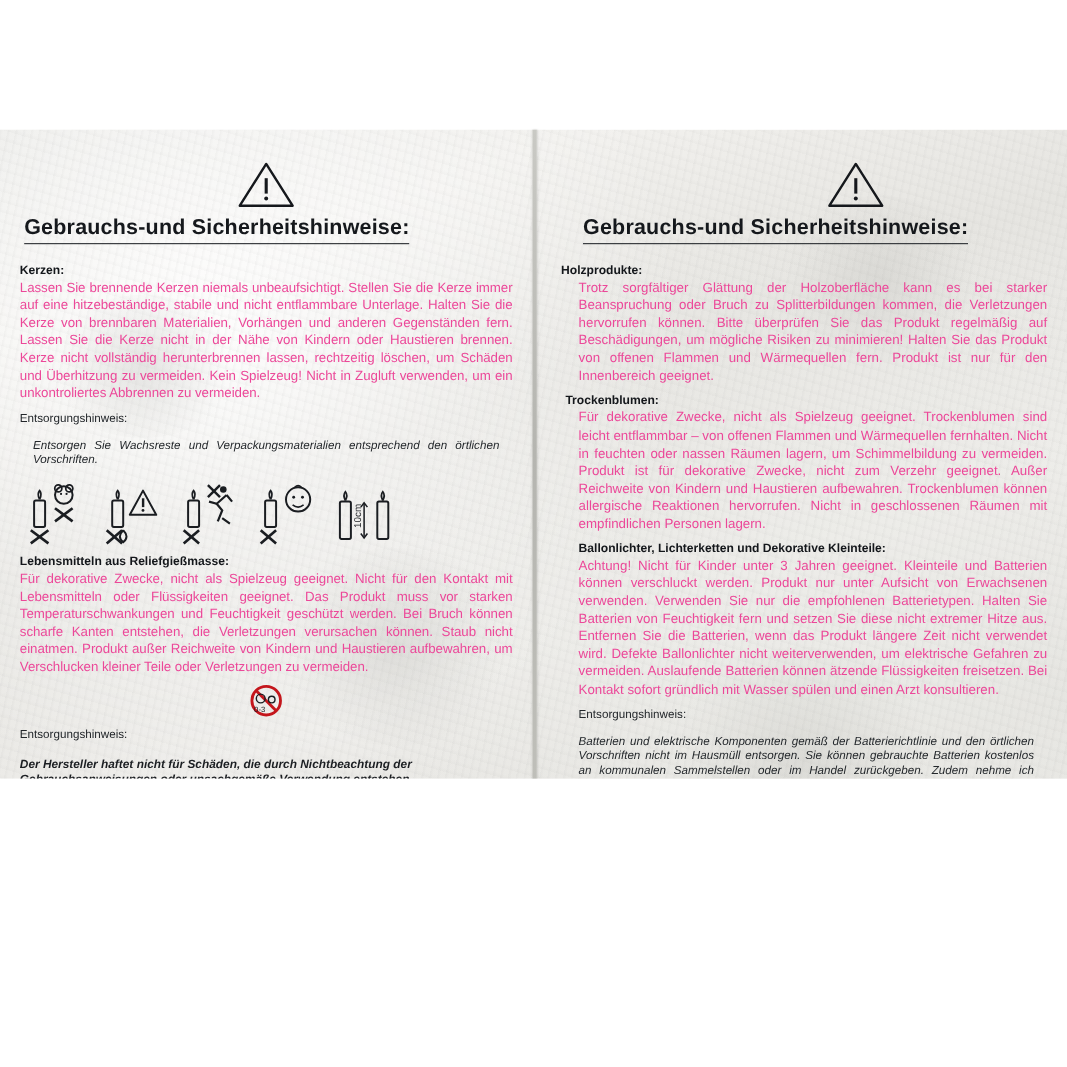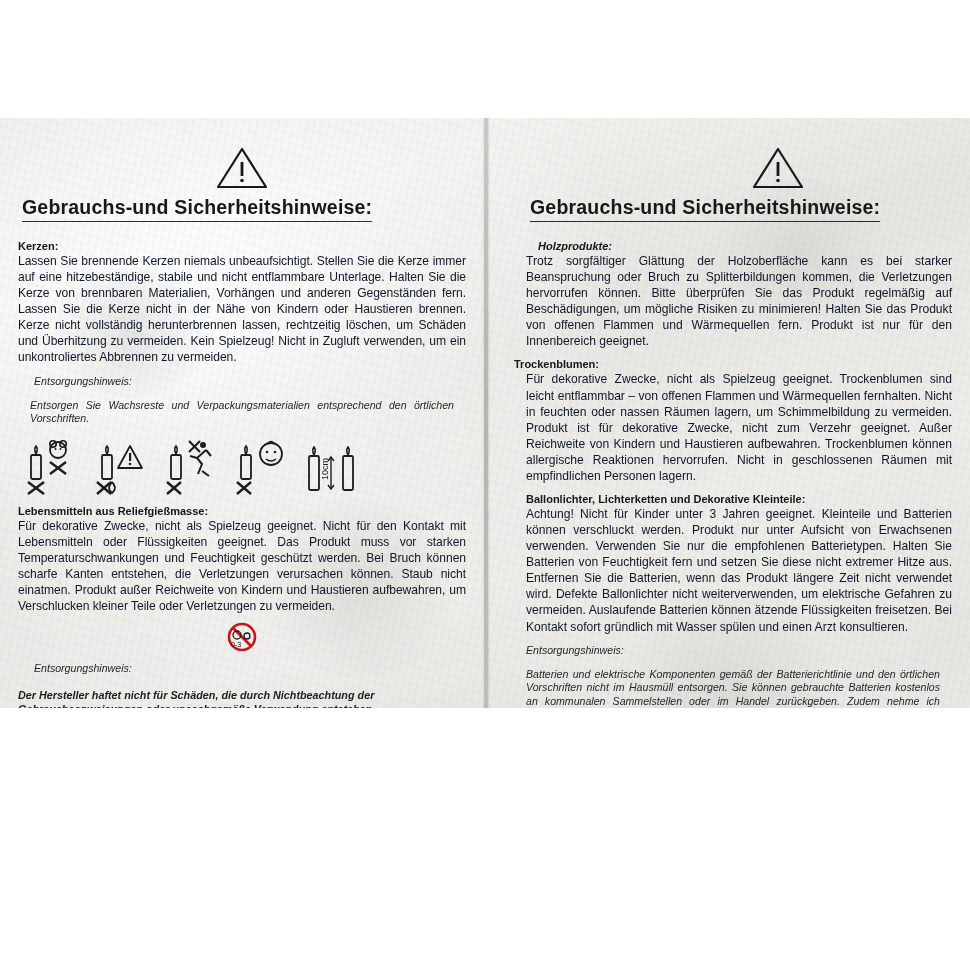--- a/index.html
+++ b/index.html
@@ -84,27 +84,26 @@
     font-size: 11px;
     font-weight: 700;
     margin: 9px 0 1px 0;
     color: #14171b;
   }
   .body-text {
     font-size: 12.1px;
     line-height: 1.33;
     text-align: justify;
     margin: 0 0 2px 0;
-    color: #0f172a;
+    color: #ec4899;
   }
   .col-left .body-text { letter-spacing: -0.05px; }
   .disp-head {
     font-size: 10.6px;
-    font-style: italic;
-    margin: 9px 0 0 16px;
+    margin: 9px 0 0 0;
     color: #22262a;
   }
   .disp-text {
     font-size: 10.6px;
     font-style: italic;
     line-height: 1.3;
     text-align: justify;
     margin: 12px;
     color: #24282c;
   }
@@ -249,21 +248,21 @@
       <svg class="warn-tri" width="54" height="44" viewBox="0 0 54 44" style="margin-left:245px;">
         <path d="M27 3 L51 41 L3 41 Z" fill="none" stroke="#15181c" stroke-width="2.2" stroke-linejoin="round"></path>
         <rect x="25.6" y="16" width="2.8" height="14" fill="#15181c"></rect>
         <circle cx="27" cy="34.5" r="1.8" fill="#15181c"></circle>
       </svg>
 
       <div class="title-wrap">
         <div class="doc-title">Gebrauchs-und Sicherheitshinweise:</div>
       </div>
 
-      <div class="sec-head" style="margin-left:32px;font-style:italic;">Holzprodukte:</div>
+      <div class="sec-head" style="margin-left:4px;">Holzprodukte:</div>
       <p class="body-text" style="margin-left:20px;">Trotz sorgfältiger Glättung der Holzoberfläche kann es bei starker Beanspruchung oder Bruch zu Splitterbildungen kommen, die Verletzungen hervorrufen können. Bitte überprüfen Sie das Produkt regelmäßig auf Beschädigungen, um mögliche Risiken zu minimieren! Halten Sie das Produkt von offenen Flammen und Wärmequellen fern. Produkt ist nur für den Innenbereich geeignet.</p>
 
       <div class="sec-head" style="margin-left:8px;">Trockenblumen:</div>
       <p class="body-text" style="margin-left:20px;">Für dekorative Zwecke, nicht als Spielzeug geeignet. Trockenblumen sind leicht entflammbar – von offenen Flammen und Wärmequellen fernhalten. Nicht in feuchten oder nassen Räumen lagern, um Schimmelbildung zu vermeiden. Produkt ist für dekorative Zwecke, nicht zum Verzehr geeignet. Außer Reichweite von Kindern und Haustieren aufbewahren. Trockenblumen können allergische Reaktionen hervorrufen. Nicht in geschlossenen Räumen mit empfindlichen Personen lagern.</p>
 
       <div class="sec-head" style="margin-left:20px;">Ballonlichter, Lichterketten und Dekorative Kleinteile:</div>
       <p class="body-text" style="margin-left:20px;">Achtung! Nicht für Kinder unter 3 Jahren geeignet. Kleinteile und Batterien können verschluckt werden. Produkt nur unter Aufsicht von Erwachsenen verwenden. Verwenden Sie nur die empfohlenen Batterietypen. Halten Sie Batterien von Feuchtigkeit fern und setzen Sie diese nicht extremer Hitze aus. Entfernen Sie die Batterien, wenn das Produkt längere Zeit nicht verwendet wird. Defekte Ballonlichter nicht weiterverwenden, um elektrische Gefahren zu vermeiden. Auslaufende Batterien können ätzende Flüssigkeiten freisetzen. Bei Kontakt sofort gründlich mit Wasser spülen und einen Arzt konsultieren.</p>
 
       <div class="disp-head" style="margin-left:20px;">Entsorgungshinweis:</div>
       <p class="disp-text" style="margin-left:20px;">Batterien und elektrische Komponenten gemäß der Batterierichtlinie und den örtlichen Vorschriften nicht im Hausmüll entsorgen. Sie können gebrauchte Batterien kostenlos an kommunalen Sammelstellen oder im Handel zurückgeben. Zudem nehme ich Altbatterien aus meinen Lichterketten und Ballonlichtern unentgeltlich zurück. Schadstoffhaltige Batterien sind mit den Symbolen Pb (Blei), Cd (Cadmium) oder Hg (Quecksilber) gekennzeichnet.</p>

